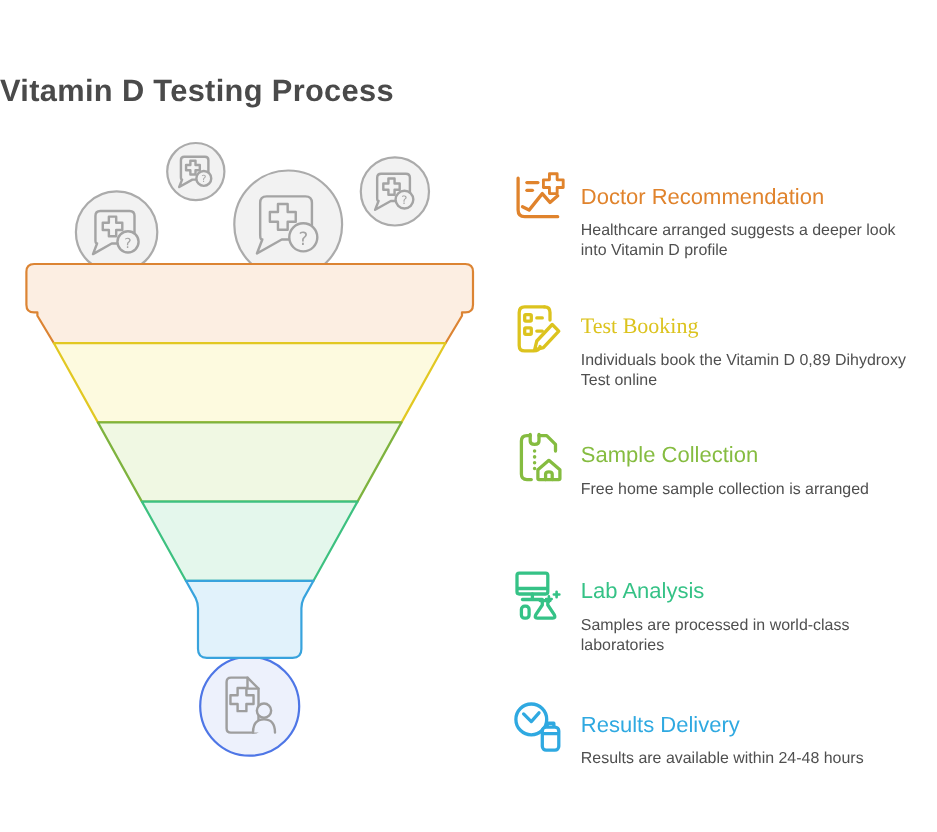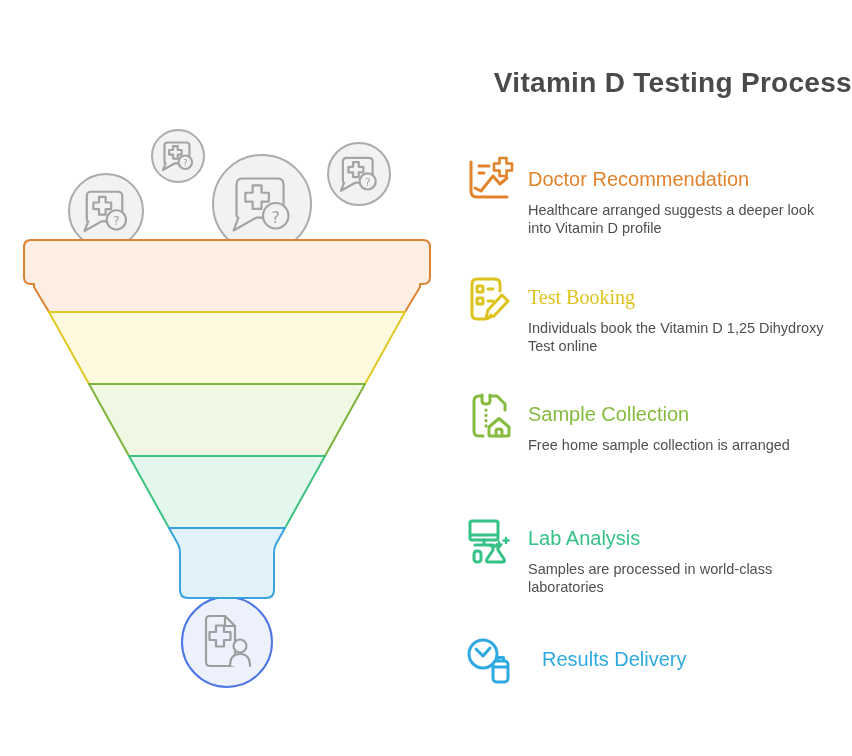--- a/index.html
+++ b/index.html
@@ -1,18 +1,18 @@
 <!DOCTYPE html>
 <html><head>
 <meta charset="utf-8">
 <style>
   html,body{margin:0;padding:0;background:#ffffff;}
   body{width:852px;height:756px;position:relative;font-family:"Liberation Sans",sans-serif;overflow:hidden;}
   .page-title{
-    position:absolute;top:48px;left:0;width:852px;text-align:right;
+    position:absolute;top:48px;left:0;width:852px;text-align:left;
     font-size:28px;font-weight:bold;color:#4A4A4A;letter-spacing:.3px;
   }
   .funnel-svg{position:absolute;left:0;top:0;}
   .steps{position:absolute;left:462px;top:0;width:386px;height:629px;}
   .step{position:absolute;display:flex;gap:14px;align-items:flex-start;}
   .step-icon{width:52px;height:52px;flex:0 0 52px;}
   .step-icon svg{display:block;}
   .step-body{width:302px;}
   .step-title{font-size:20px;font-weight:400;line-height:20px;margin:14px 0 12px 0;}
   .step-desc{font-size:14.5px;line-height:18px;color:#4F4F4F;}
@@ -87,21 +87,21 @@
         <path d="M33,6 Q38,6 38,11 V18"></path>
         <rect x="15" y="13" width="6" height="6" rx="1"></rect>
         <path d="M26,16 H31"></path>
         <rect x="15" y="25" width="6" height="6" rx="1"></rect>
         <path d="M26,28 H31"></path>
         <path d="M40,22 L46,28 L32,43 L24,45 L26,37 Z"></path>
       </svg>
     </div>
     <div class="step-body">
       <div class="step-title" style="color: rgb(220, 195, 30); font-family: Liberation Serif, serif;">Test Booking</div>
-      <div class="step-desc">Individuals book the Vitamin D 1,25 Dihydroxy Test online</div>
+      <div class="step-desc">Individuals book the Vitamin D 0,89 Dihydroxy Test online</div>
     </div>
   </div>
 
   <div class="step" style="top:514px">
     <div class="step-icon" style="color: rgb(53, 194, 134);">
       <svg width="52" height="52" viewBox="0 0 52 52" fill="none" stroke="currentColor" stroke-width="3" stroke-linecap="round" stroke-linejoin="round">
         <rect x="8" y="7" width="28" height="19" rx="2"></rect>
         <path d="M9,21 H35"></path>
         <path d="M22,26 V30"></path>
         <path d="M13,31 H31"></path>
@@ -139,17 +139,18 @@
     <div class="step-icon" style="color: rgb(47, 169, 225);">
       <svg width="52" height="52" viewBox="0 0 52 52" fill="none" stroke="currentColor" stroke-width="3" stroke-linecap="round" stroke-linejoin="round">
         <circle cx="21" cy="19" r="14"></circle>
         <path d="M14,14 L21,21 L28,13"></path>
         <path d="M35.5,27 V22.5 H41.5 V27" fill="#ffffff"></path>
         <rect x="31" y="26" width="15" height="21" rx="3.5" fill="#ffffff"></rect>
         <path d="M31.5,32 H45.5"></path>
       </svg>
     </div>
     <div class="step-body">
-      <div class="step-title" style="color: rgb(47, 169, 225); margin-left: 14px;">Results Delivery</div>
+      <div class="step-title" style="color: rgb(47, 169, 225);">Results Delivery</div>
+      <div class="step-desc">Results are available within 24-48 hours</div>
     </div>
   </div>
 
 </div>
 
 </body></html>

